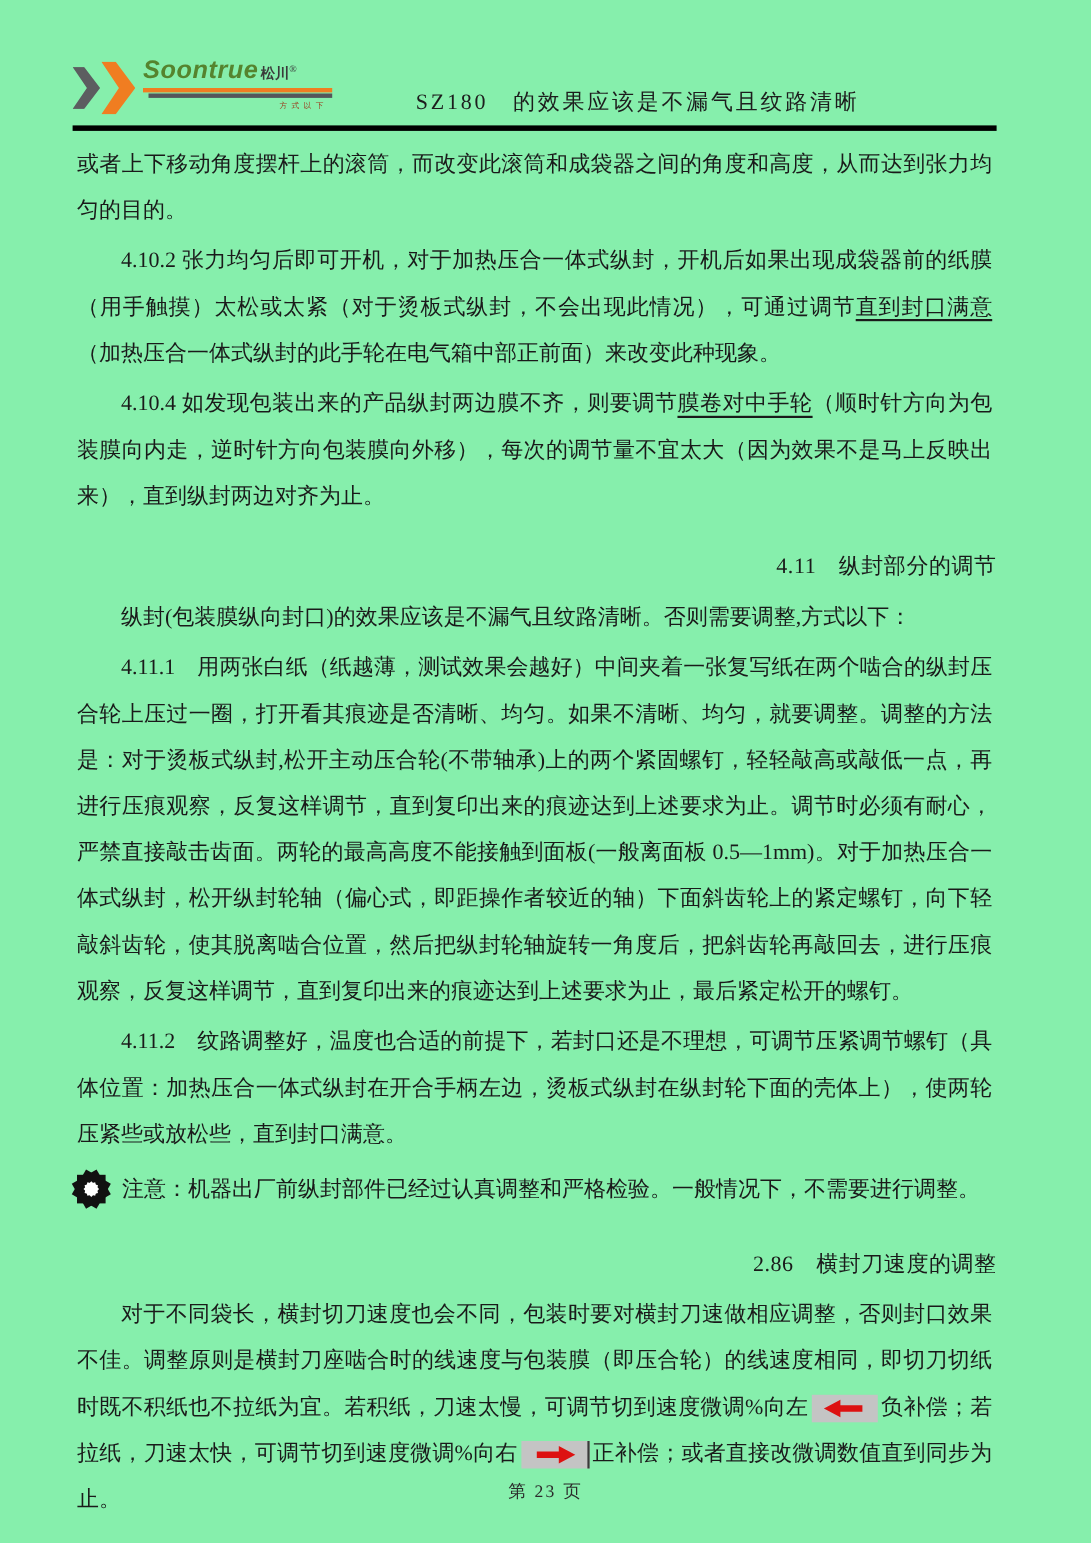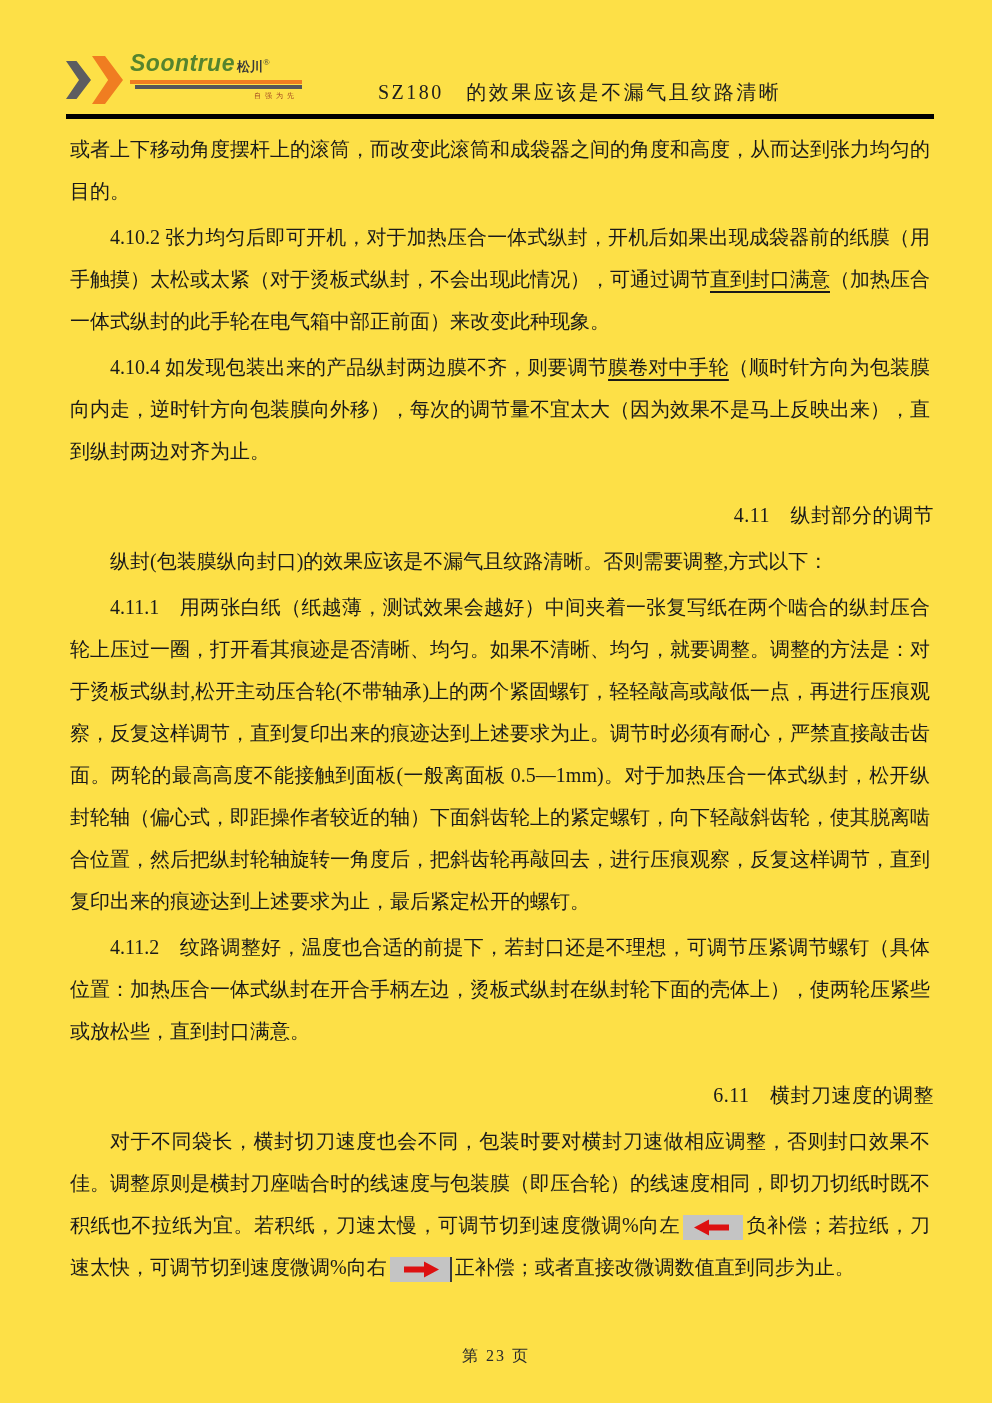--- a/index.html
+++ b/index.html
@@ -1,18 +1,18 @@
 <!DOCTYPE html>
 <html lang="zh"><head>
 <meta charset="utf-8">
 <style>
   html,body{margin:0;padding:0;background:#ffffff;}
   .page{
-    position:relative;width:992px;height:1403px;background:#fde047;
-    box-sizing:border-box;padding:46px 58px 0 66px;overflow:hidden;
+    position:relative;width:992px;height:1403px;background:#86efac;
+    box-sizing:border-box;padding:46px 86px 0 66px;overflow:hidden;
     font-family:"Liberation Serif","DejaVu Serif",serif;color:#1a1a1a;
   }
   
   .header{position:relative;height:64px;}
   .logo{position:absolute;left:0;top:0;width:240px;height:64px;}
   .chev{position:absolute;display:block;
         clip-path:polygon(0 0,42% 0,100% 50%,42% 100%,0 100%,52% 50%);}
   .chev.g{left:0;top:15px;width:25px;height:38px;background:#5c5d60;}
   .chev.o{left:26px;top:10px;width:31px;height:48px;background:#f07d21;}
   .logo-txt{position:absolute;left:64px;top:4px;width:172px;}
@@ -64,37 +64,48 @@
   <div class="header">
     <div class="logo">
       <span class="chev g"></span>
       <span class="chev o"></span>
       <div class="logo-txt">
         <div class="brandline">
           <span class="brand">Soontrue</span><span class="brand-cn">松川</span><span class="reg">®</span>
         </div>
         <div class="stripe so"></div>
         <div class="stripe sg"></div>
-        <div class="slogan">自强为先</div>
+        <div class="slogan">方式以下</div>
       </div>
     </div>
     <div class="title">SZ180　的效果应该是不漏气且纹路清晰</div>
   </div>
 
   <div class="rule"></div>
 
   <main id="content">
       <p class="noindent">或者上下移动角度摆杆上的滚筒，而改变此滚筒和成袋器之间的角度和高度，从而达到张力均匀的目的。</p>
       <p>4.10.2 张力均匀后即可开机，对于加热压合一体式纵封，开机后如果出现成袋器前的纸膜（用手触摸）太松或太紧（对于烫板式纵封，不会出现此情况），可通过调节<u>直到封口满意</u>（加热压合一体式纵封的此手轮在电气箱中部正前面）来改变此种现象。</p>
       <p>4.10.4 如发现包装出来的产品纵封两边膜不齐，则要调节<u>膜卷对中手轮</u>（顺时针方向为包装膜向内走，逆时针方向包装膜向外移），每次的调节量不宜太大（因为效果不是马上反映出来），直到纵封两边对齐为止。</p>
       <h2 class="sec">4.11　纵封部分的调节</h2>
       <p>纵封(包装膜纵向封口)的效果应该是不漏气且纹路清晰。否则需要调整,方式以下：</p>
       <p>4.11.1　用两张白纸（纸越薄，测试效果会越好）中间夹着一张复写纸在两个啮合的纵封压合轮上压过一圈，打开看其痕迹是否清晰、均匀。如果不清晰、均匀，就要调整。调整的方法是：对于烫板式纵封,松开主动压合轮(不带轴承)上的两个紧固螺钉，轻轻敲高或敲低一点，再进行压痕观察，反复这样调节，直到复印出来的痕迹达到上述要求为止。调节时必须有耐心，严禁直接敲击齿面。两轮的最高高度不能接触到面板(一般离面板 0.5—1mm)。对于加热压合一体式纵封，松开纵封轮轴（偏心式，即距操作者较近的轴）下面斜齿轮上的紧定螺钉，向下轻敲斜齿轮，使其脱离啮合位置，然后把纵封轮轴旋转一角度后，把斜齿轮再敲回去，进行压痕观察，反复这样调节，直到复印出来的痕迹达到上述要求为止，最后紧定松开的螺钉。</p>
       <p>4.11.2　纹路调整好，温度也合适的前提下，若封口还是不理想，可调节压紧调节螺钉（具体位置：加热压合一体式纵封在开合手柄左边，烫板式纵封在纵封轮下面的壳体上），使两轮压紧些或放松些，直到封口满意。</p>
-      <h2 class="sec">6.11　横封刀速度的调整</h2>
+      <div class="note">
+        <span class="burst">
+          <i></i>
+          <i></i>
+          <i></i>
+          <b></b>
+          <b></b>
+          <b></b>
+        </span>
+        <span class="note-text">注意：机器出厂前纵封部件已经过认真调整和严格检验。一般情况下，不需要进行调整。</span>
+      </div>
+      <h2 class="sec">2.86　横封刀速度的调整</h2>
       <p>对于不同袋长，横封切刀速度也会不同，包装时要对横封刀速做相应调整，否则封口效果不佳。调整原则是横封刀座啮合时的线速度与包装膜（即压合轮）的线速度相同，即切刀切纸时既不积纸也不拉纸为宜。若积纸，刀速太慢，可调节切到速度微调%向左<span class="arrow-box arrow-left"><svg width="60" height="25" viewBox="0 0 60 25">
             <path fill="#dd1111" d="M46 9.5 H26 V4.5 L11 12.5 L26 20.5 V15.5 H46 Z"></path>
           </svg></span>负补偿；若拉纸，刀速太快，可调节切到速度微调%向右<span class="arrow-box arrow-right"><svg width="60" height="25" viewBox="0 0 60 25">
             <path fill="#dd1111" d="M14 9.5 H34 V4.5 L49 12.5 L34 20.5 V15.5 H14 Z"></path>
           </svg></span>正补偿；或者直接改微调数值直到同步为止。</p>
     </main>
 
   <div class="footer">
     <span>第 23 页</span>
   </div>

